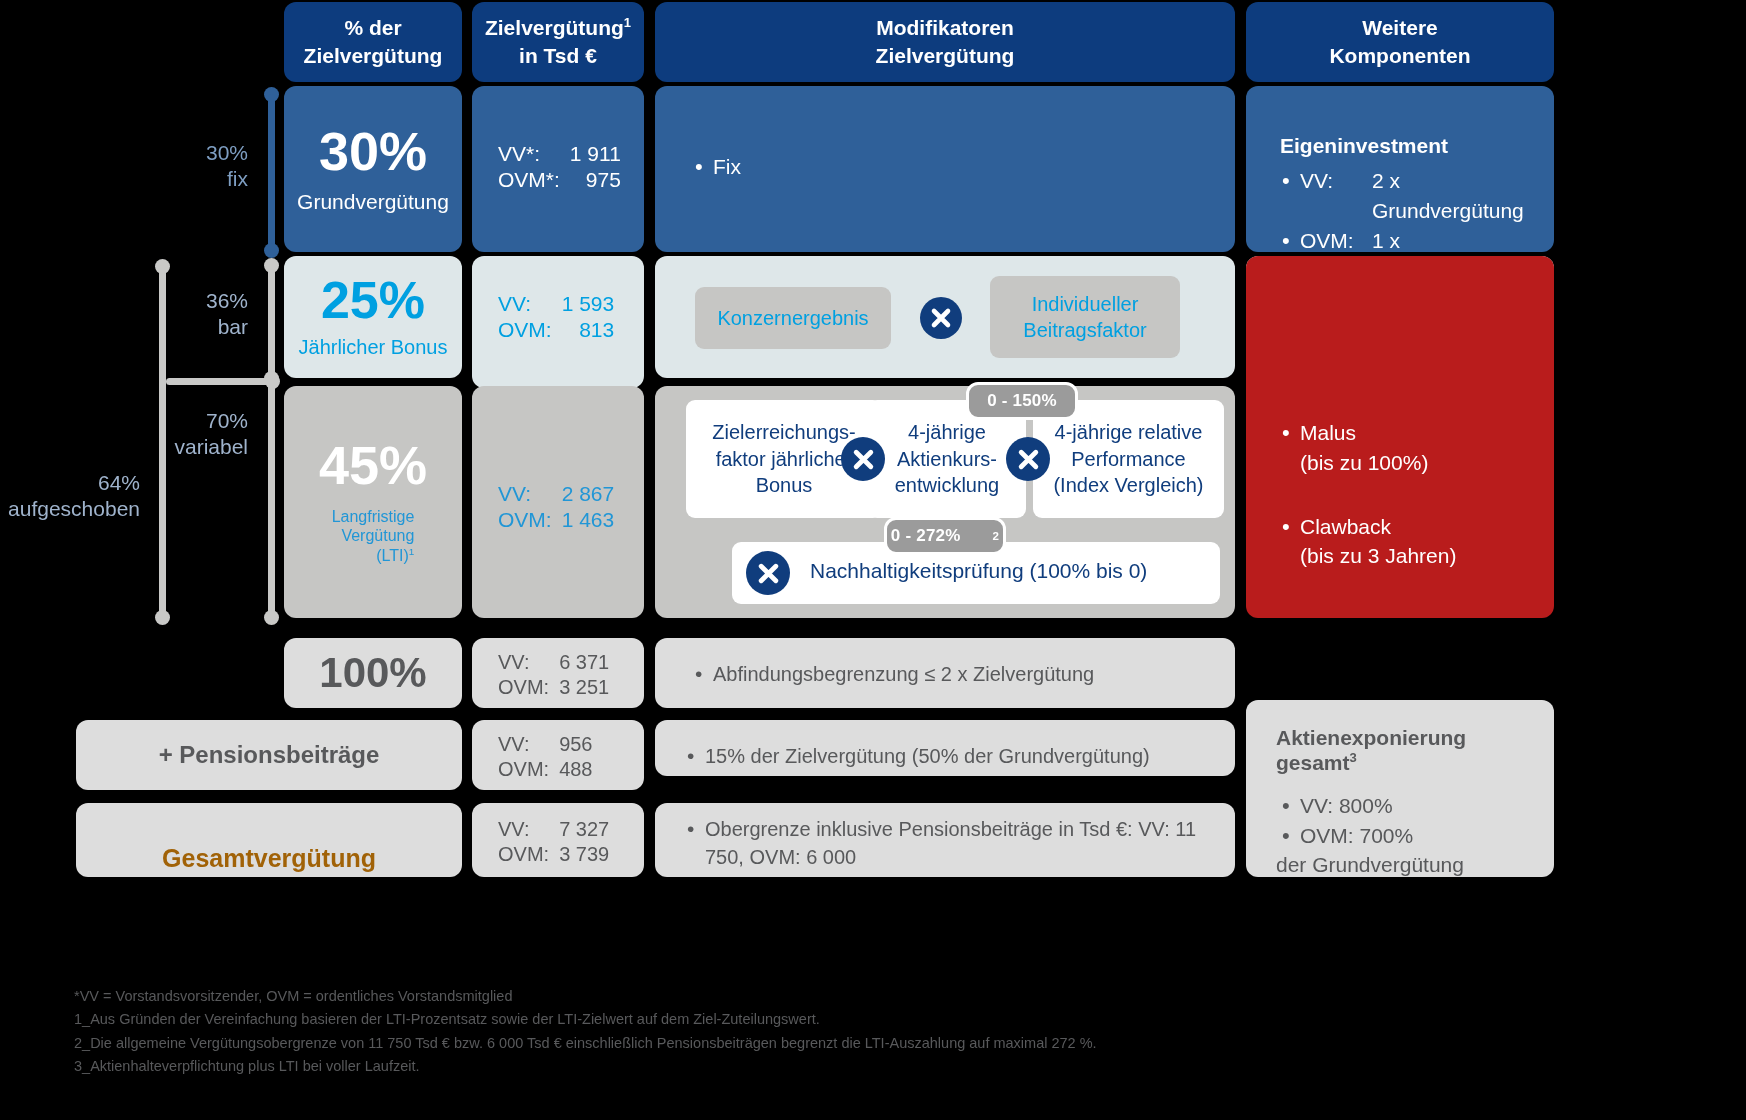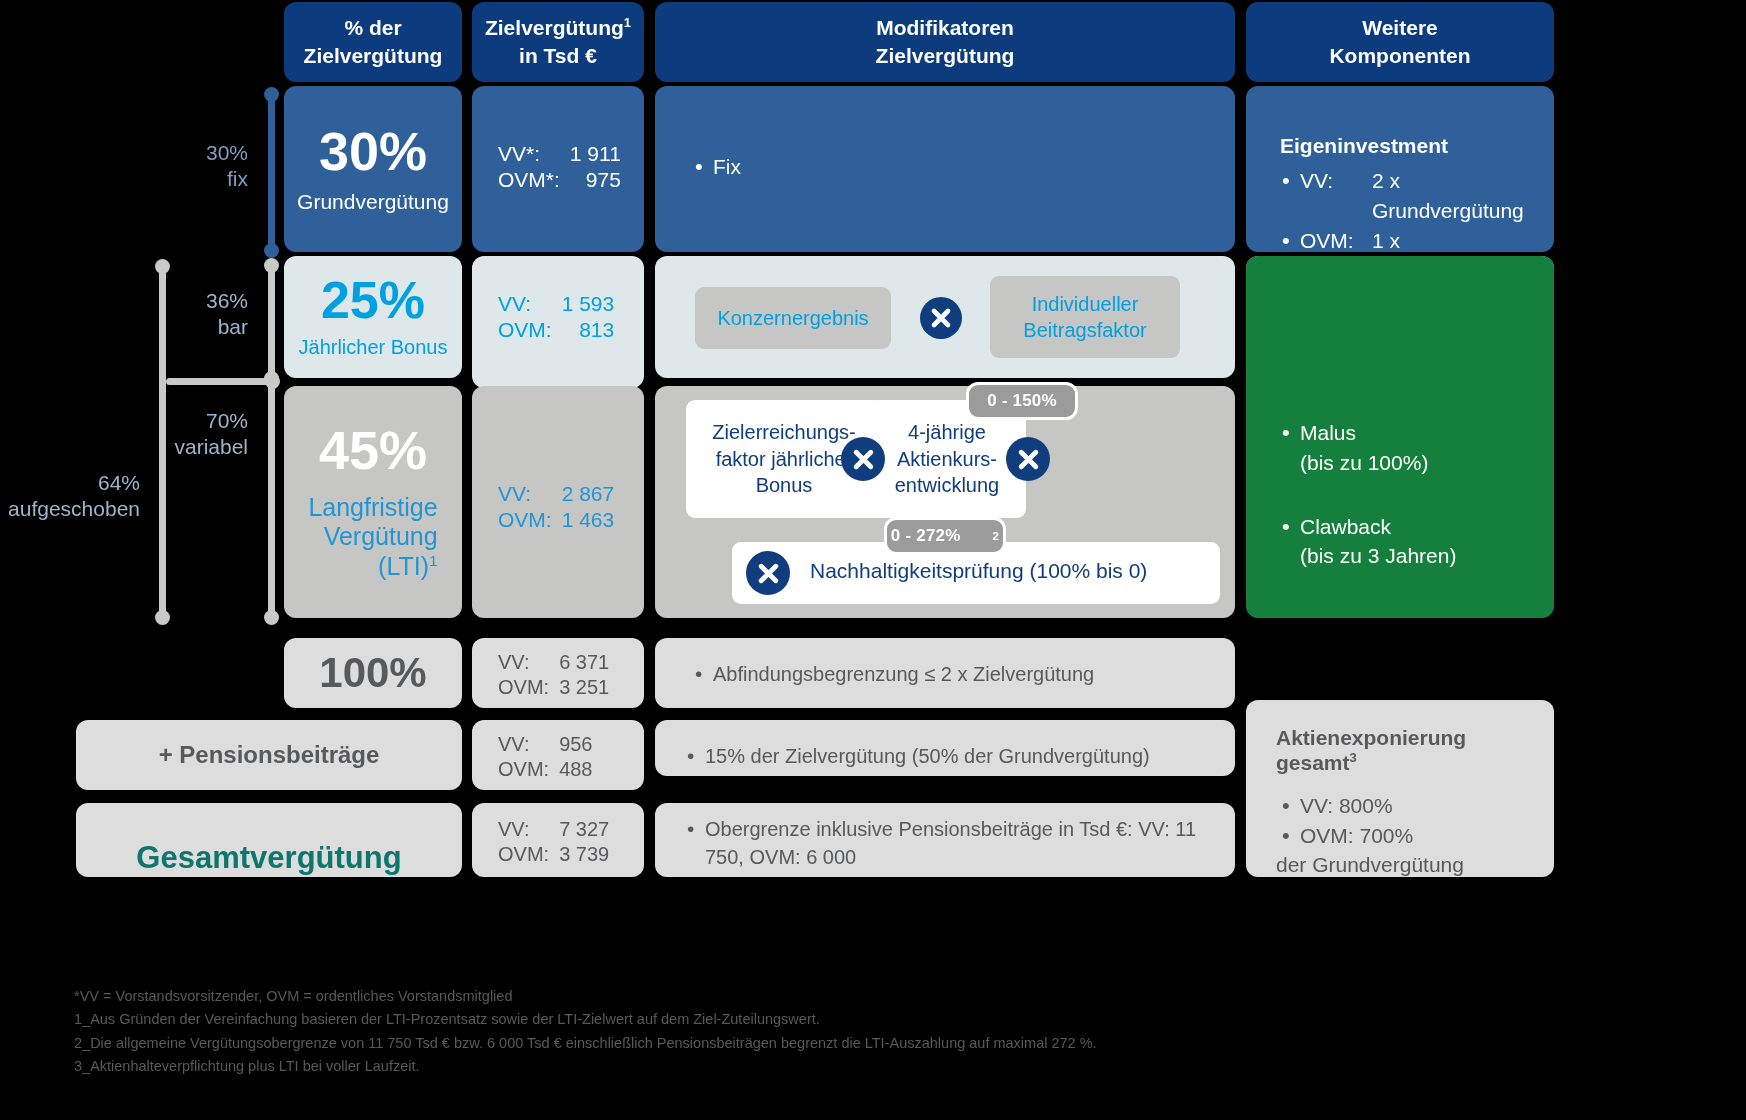--- a/index.html
+++ b/index.html
@@ -16,21 +16,21 @@
   .hdr {
     background: #0d3c7e; color: #ffffff;
     font-weight: bold; font-size: 21px; line-height: 1.32;
     display: flex; align-items: center; justify-content: center;
     text-align: center; border-radius: 12px;
   }
   .blue      { background: #2f6099; color: #ffffff; }
   .paleblue  { background: #dee7e9; }
   .midgray   { background: #c6c6c4; }
   .lightgray { background: #dddddd; }
-  .darkgray  { background: #15803d; color:#ffffff; }
+  .darkgray  { background: #b91c1c; color:#ffffff; }
   .white     { background: #ffffff; }
 
   .pct-big { font-weight: bold; line-height: 1; }
   .pct-sub { line-height: 1.18; }
 
   .cellcenter { display:flex; flex-direction:column; align-items:center; justify-content:center; text-align:center; }
   .cellpad { padding: 16px 20px; }
 
   
   .vals { position:absolute; display:grid; grid-template-columns: auto auto; column-gap: 10px; row-gap: 2px; }
@@ -208,21 +208,21 @@
   </div>
 
   <div class="pill" style="left:966px; top:382px; width:112px; height:38px;">
     <span>0 - 150%</span>
   </div>
 
   <div class="box paleblue" style="left:1246px; top:256px; width:308px; height:98px;"></div>
 
   <div class="box midgray cellcenter" style="left:284px; top:386px; width:178px; height:232px;text-align:right;">
     <div class="pct-big" style="font-size:54px; color:#ffffff;">45%</div>
-    <div class="pct-sub" style="font-size:25px; color:#2196d6; margin-top:16px;">
+    <div class="pct-sub" style="font-size:16px; color:#2196d6; margin-top:16px;">
       <span>Langfristige</span><br>
       <span>Vergütung</span><br>
       <span>(LTI)</span><sup>1</sup>
     </div>
   </div>
 
   <div class="box midgray" style="left:472px; top:386px; width:172px; height:232px;">
     <div class="vals" style="left:26px; top:96px; color:#2196d6; font-size:21px;">
       <div class="lbl">VV:</div>
       <div class="num">2 867</div>
@@ -246,20 +246,23 @@
     <div class="box white cellcenter" style="left:213px; top:14px; width:158px; height:118px; border-radius:9px; color:#103d7d; font-size:20px; white-space:pre-line; line-height:1.32; padding:0 6px;">4-jährige
 Aktienkurs-
 entwicklung</div>
 
     <div class="xicon" style="left:351px; top:51px; width:44px; height:44px;">
       <svg width="23" height="23" viewBox="0 0 22 22" aria-hidden="true">
         <path d="M4 4 L18 18 M18 4 L4 18" stroke="#ffffff" stroke-width="4.6" stroke-linecap="round"></path>
       </svg>
     </div>
 
+    <div class="box white cellcenter" style="left:378px; top:14px; width:191px; height:118px; border-radius:9px; color:#103d7d; font-size:20px; white-space:pre-line; line-height:1.32; padding:0 6px;">4-jährige relative
+Performance
+(Index Vergleich)</div>
 
     <div class="box white" style="left:41px; top:156px; width:488px; height:62px; border-radius:9px;margin-left:36px;">
       <div class="xicon" style="left:14px; top:9px; width:44px; height:44px;">
         <svg width="23" height="23" viewBox="0 0 22 22" aria-hidden="true">
           <path d="M4 4 L18 18 M18 4 L4 18" stroke="#ffffff" stroke-width="4.6" stroke-linecap="round"></path>
         </svg>
       </div>
       <div style="position:absolute; left:78px; top:17px; color:#103d7d; font-size:21px;">Nachhaltigkeitsprüfung (100% bis 0)</div>
     </div>
   </div>
@@ -310,21 +313,21 @@
     </div>
   </div>
 
   <div class="box lightgray" style="left:655px; top:720px; width:580px; height:56px;">
     <ul class="blist" style="color:#58595b; font-size:20px; margin:22px 0 0 30px;">
       <li>15% der Zielvergütung (50% der Grundvergütung)</li>
     </ul>
   </div>
 
   <div class="box lightgray cellcenter" style="left:76px; top:803px; width:386px; height:74px;">
-    <div style="font-size:31px; font-weight:bold; color:#0f766e;margin-top:36px;">Gesamtvergütung</div>
+    <div style="font-size:25px; font-weight:bold; color:#a16207;margin-top:36px;">Gesamtvergütung</div>
   </div>
 
   <div class="box lightgray" style="left:472px; top:803px; width:172px; height:74px;">
     <div class="vals" style="left:26px; top:15px; color:#58595b; font-size:20px;">
       <div class="lbl">VV:</div>
       <div class="num">7 327</div>
       <div class="lbl">OVM:</div>
       <div class="num">3 739</div>
     </div>
   </div>

